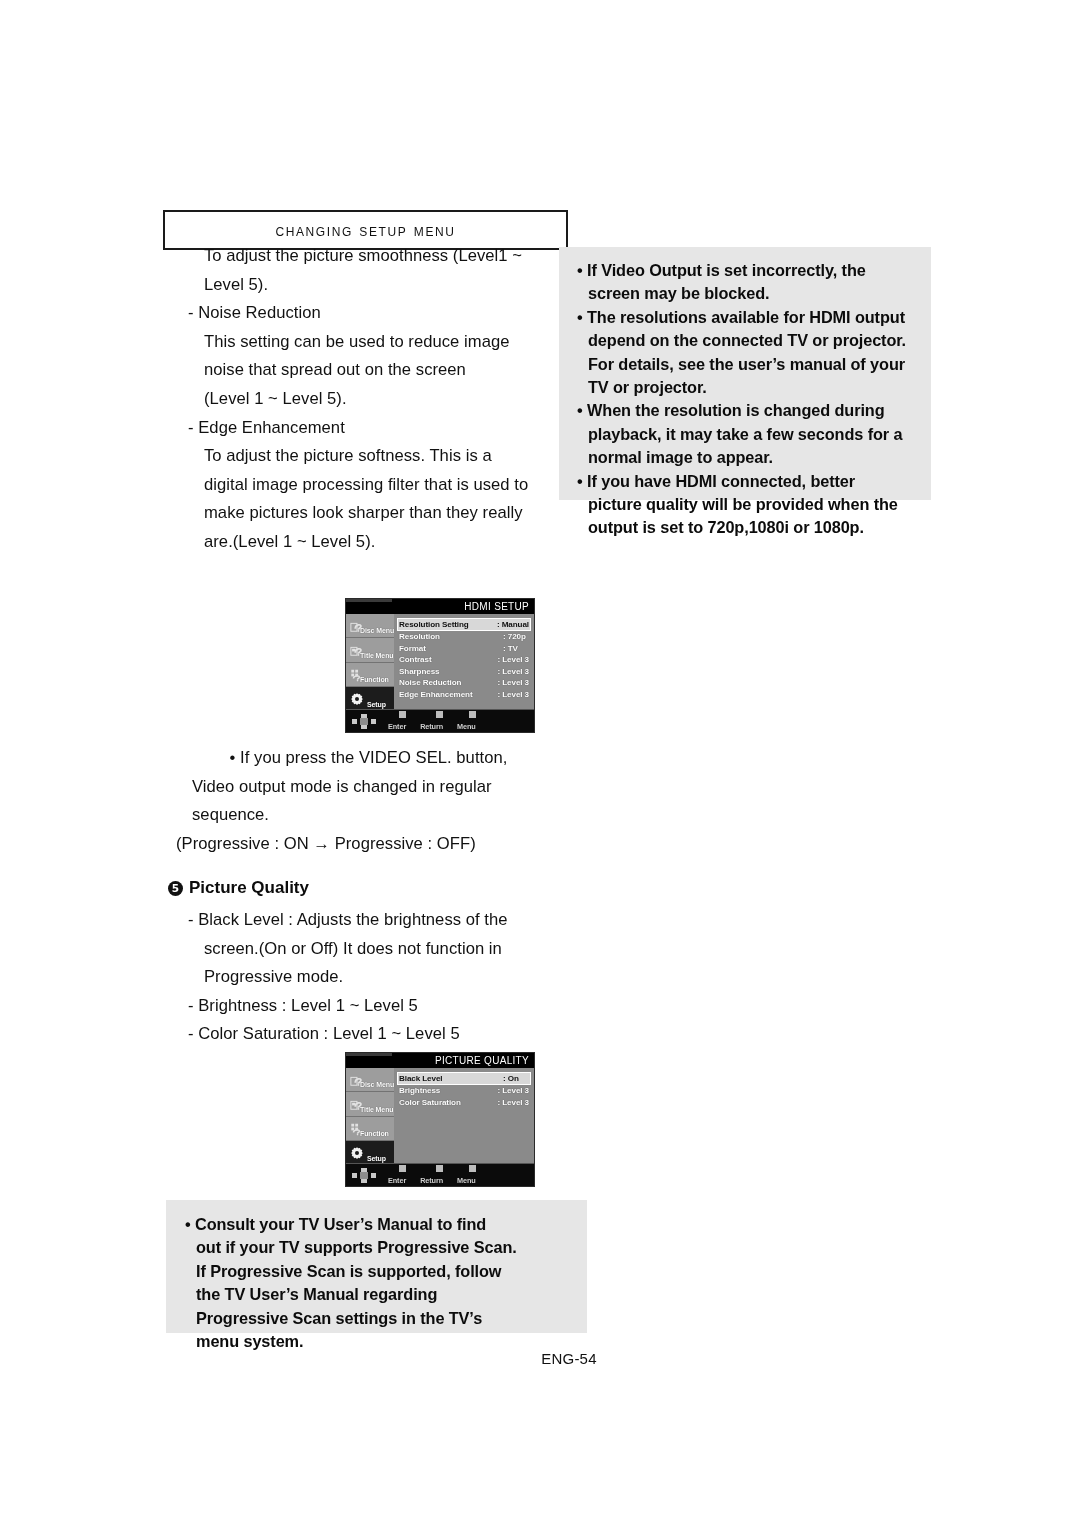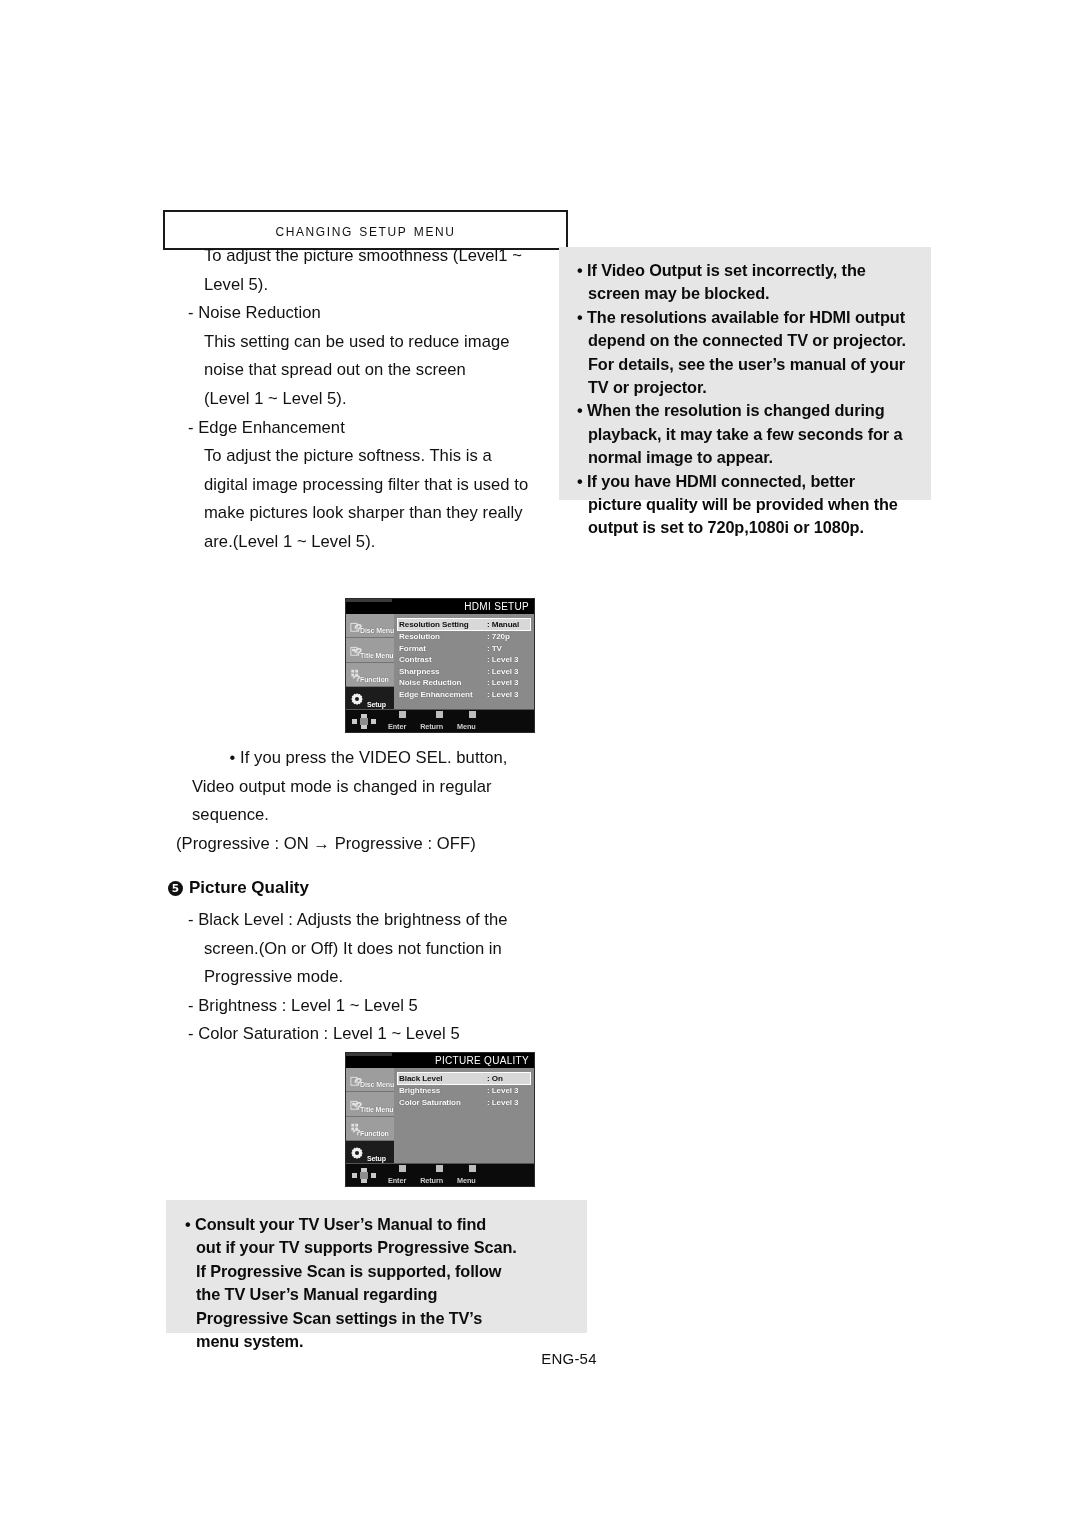--- a/index.html
+++ b/index.html
@@ -259,20 +259,21 @@
   .osd-row {
     display: flex;
     font-size: 8.1px;
     font-weight: bold;
     color: #ffffff;
     line-height: 11.6px;
     height: 11.6px;
     letter-spacing: -0.1px;
     text-shadow: 0 0 1px rgba(0,0,0,.55);
     box-sizing: border-box;
+    gap: 16px;
   }
   .osd-row.sel {
     background: #d8d8d8;
     color: #111111;
     text-shadow: none;
     border: 1px solid #ffffff;
     height: 13px;
     line-height: 11px;
     margin-left: -2px;
     margin-right: -2px;

